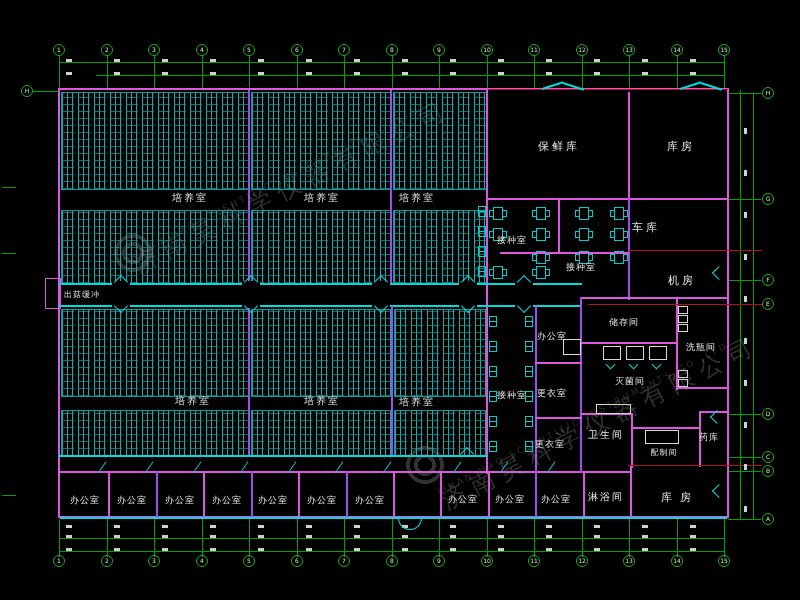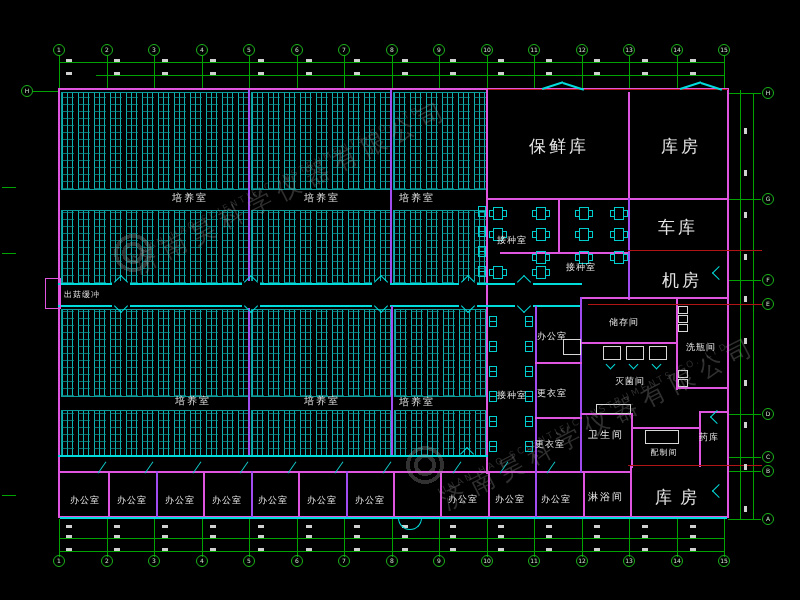--- a/index.html
+++ b/index.html
@@ -2,21 +2,21 @@
 <html><head>
 <meta charset="utf-8">
 <style>
   html,body{margin:0;padding:0;background:#000;}
   #cad{position:relative;width:800px;height:600px;background:#000;overflow:hidden;
        font-family:"DejaVu Sans",sans-serif;}
   #cad i,#cad s,#cad b,#cad u{position:absolute;display:block;margin:0;text-decoration:none;font-style:normal;font-weight:normal;}
   .lbl{color:#e6e6e6;font-size:10px;letter-spacing:2px;white-space:nowrap;transform:translate(-50%,-50%);z-index:30;}
   .s8{font-size:8px;letter-spacing:1px;}
   .s9{font-size:9px;letter-spacing:1px;}
-  .s11{font-size:17px;letter-spacing:3px;}
+  .s11{font-size:11px;letter-spacing:3px;}
   .sp{letter-spacing:8px;}
   .h{background:
       repeating-linear-gradient(90deg, rgba(0,0,0,0) 0 12px, #000 12px 16px),
       repeating-linear-gradient(0deg, rgba(14,150,150,.75) 0 1px, transparent 1px 7px),
       repeating-linear-gradient(90deg, #0fb2b2 0 1px, transparent 1px 5px, #0fb2b2 5px 6px, transparent 6px 10px, #0fb2b2 10px 11px, transparent 11px 16px);
      border:1px solid #0c9c9c;z-index:5;}
   .bub{width:10px;height:10px;border:1px solid #1ab51a;border-radius:50%;color:#cfe9cf;
        font-size:6px;line-height:10px;text-align:center;transform:translate(-50%,-50%);z-index:40;}
   .chev{width:9px;height:9px;border-top:1.5px solid #00dcdc;border-left:1.5px solid #00dcdc;z-index:25;}
   .chsm{width:6px;height:6px;}
@@ -297,21 +297,21 @@
 
   <b class="lbl" style="left:190px;top:198px">培养室</b>
   <b class="lbl" style="left:322px;top:198px">培养室</b>
   <b class="lbl" style="left:417px;top:198px">培养室</b>
   <b class="lbl" style="left:193px;top:401px">培养室</b>
   <b class="lbl" style="left:322px;top:401px">培养室</b>
   <b class="lbl" style="left:417px;top:402px">培养室</b>
   <b class="lbl s8" style="left:82px;top:294px">出菇缓冲</b>
   <b class="lbl s11" style="left:559px;top:146px">保鲜库</b>
   <b class="lbl s11" style="left:681px;top:146px">库房</b>
-  <b class="lbl s11" style="left:678px;top:227px">车库</b>
+  <b class="lbl s11" style="left:646px;top:227px">车库</b>
   <b class="lbl s11" style="left:682px;top:280px">机房</b>
   <b class="lbl s9" style="left:512px;top:240px">接种室</b>
   <b class="lbl s9" style="left:581px;top:267px">接种室</b>
   <b class="lbl s9" style="left:512px;top:395px">接种室</b>
   <b class="lbl s9" style="left:552px;top:336px">办公室</b>
   <b class="lbl s9" style="left:552px;top:393px">更衣室</b>
   <b class="lbl s9" style="left:550px;top:444px">更衣室</b>
   <b class="lbl s9" style="left:624px;top:322px">储存间</b>
   <b class="lbl s9" style="left:701px;top:347px">洗瓶间</b>
   <b class="lbl s9" style="left:630px;top:381px">灭菌间</b>

